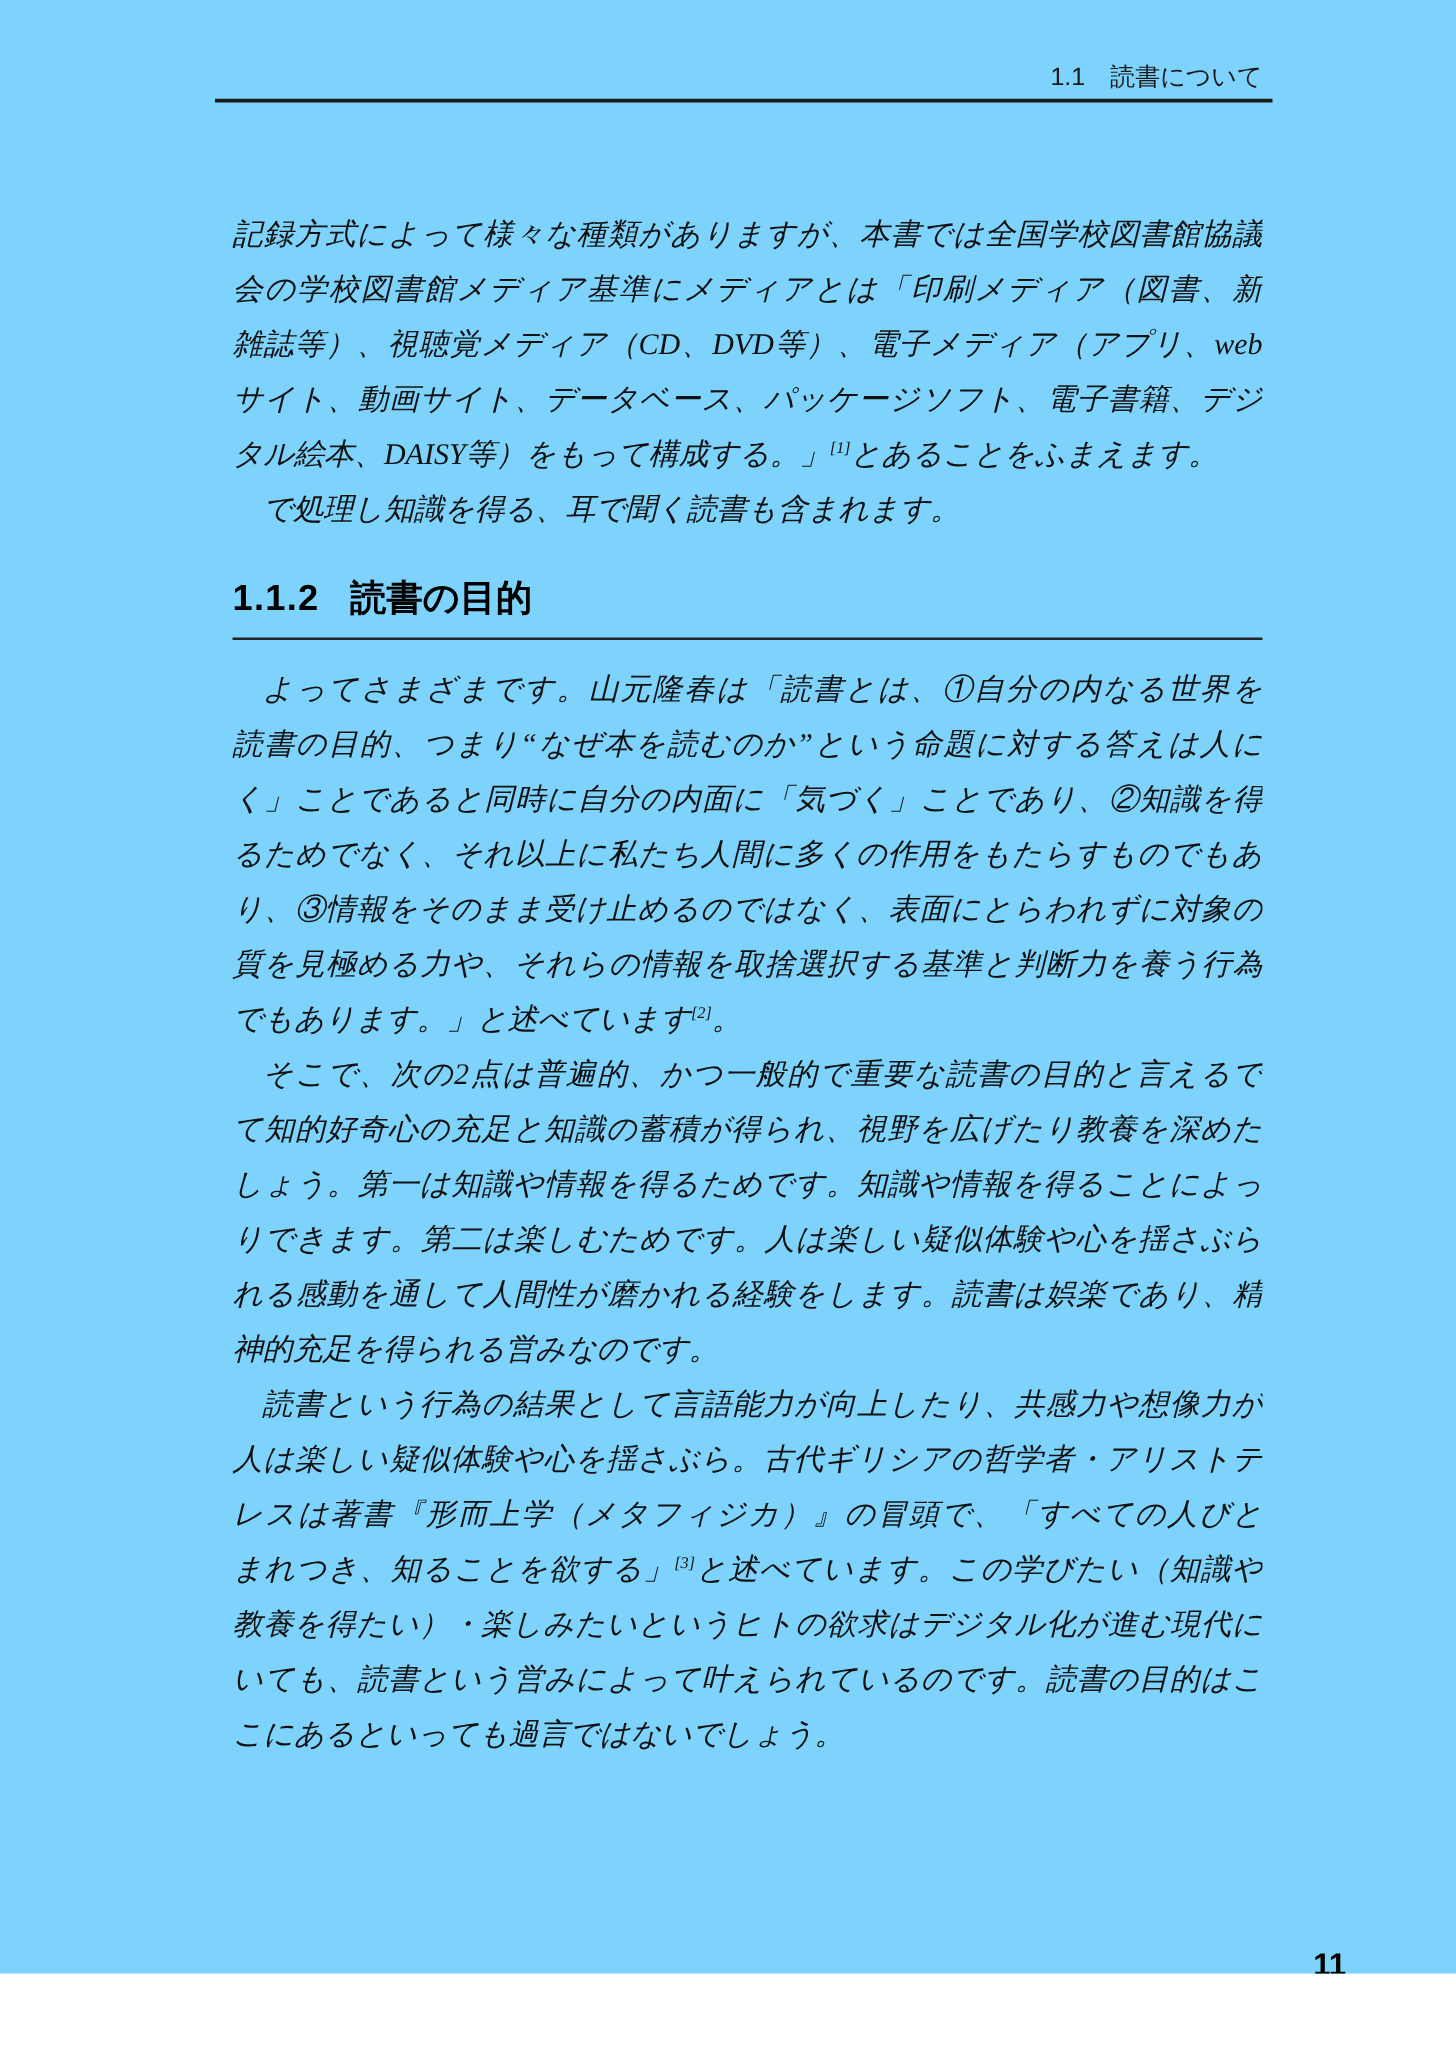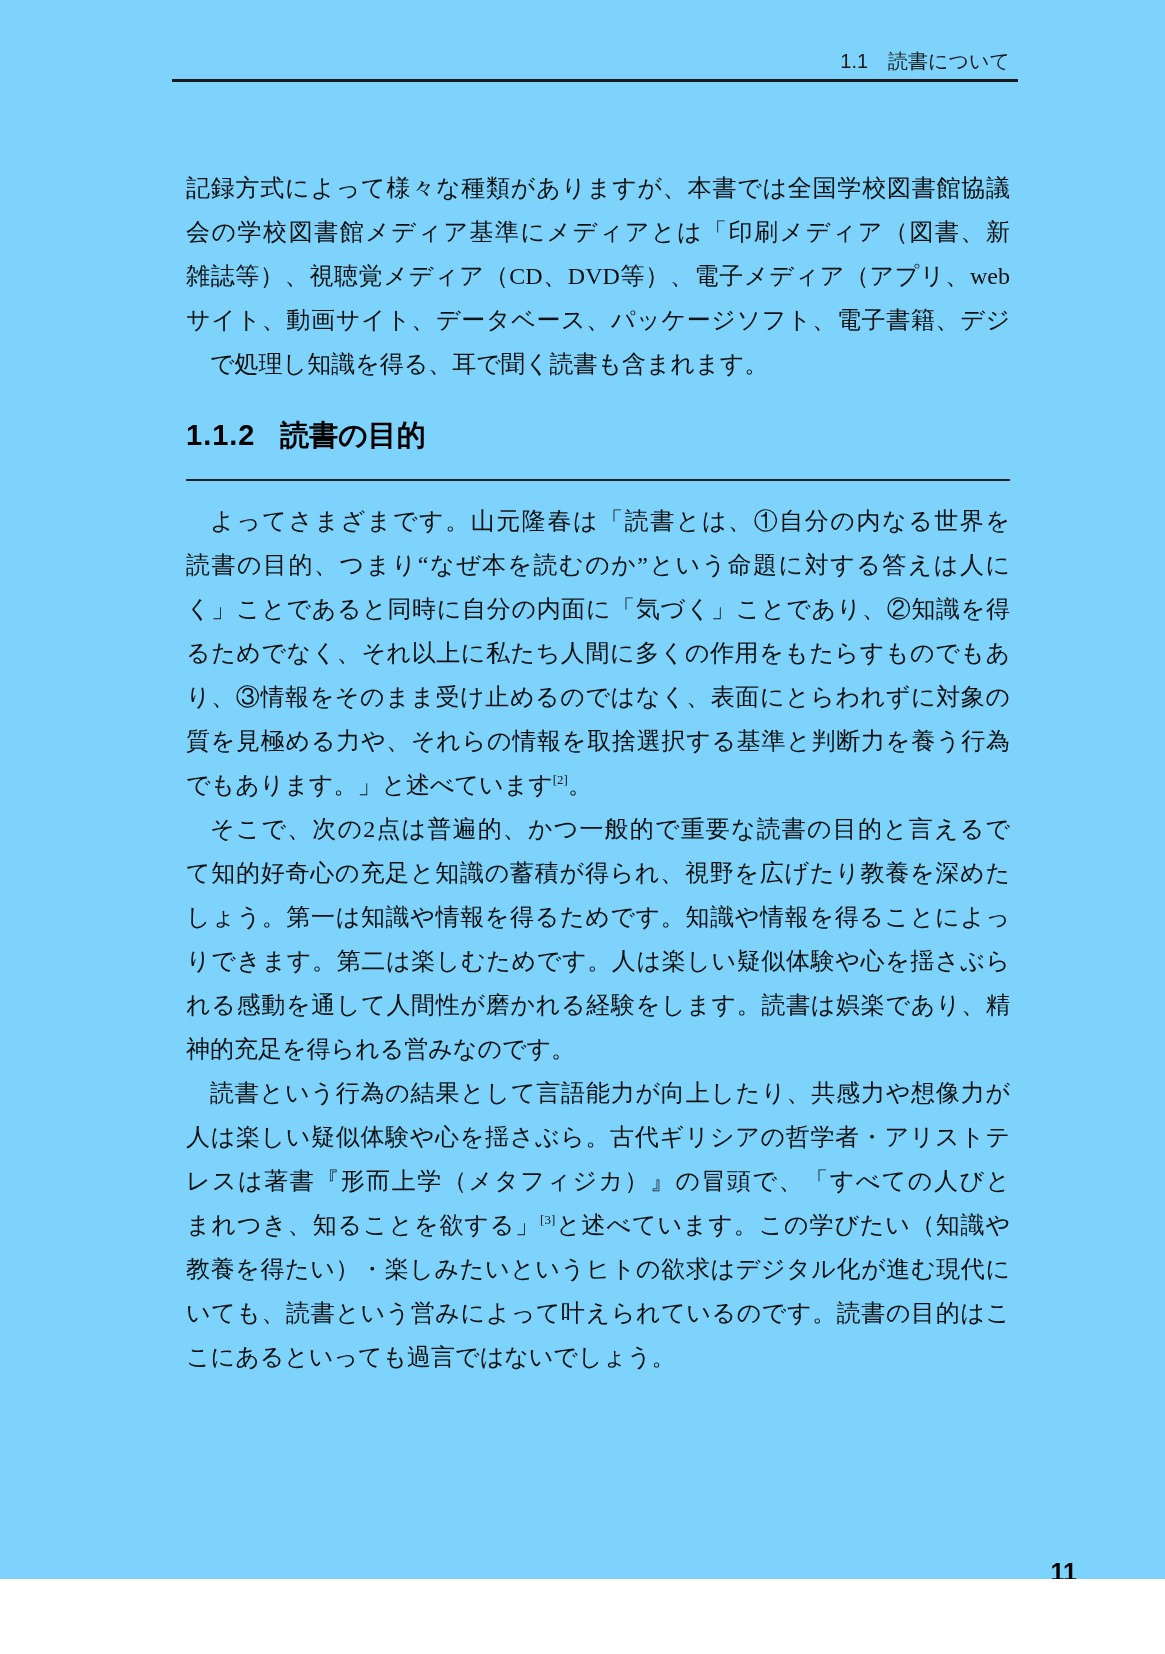--- a/index.html
+++ b/index.html
@@ -42,36 +42,37 @@
     font-size: 24px;
     color: #111111;
   }
   .para { margin: 0; }
   .line {
     height: 44px;
     line-height: 44px;
     text-align: justify;
     text-align-last: justify;
     overflow: hidden;
+    font-style: italic;
   }
   .line.last {
     text-align-last: auto;
   }
   .para.indent .line:first-child {
     text-indent: 1em;
   }
   sup.ref {
     font-size: 13px;
     line-height: 0;
     vertical-align: super;
     letter-spacing: 0;
   }
   .section-heading {
     margin: 30px 0 18px 0;
-    padding: 0 0 25px 0;
+    padding: 0 0 12px 0;
     border-bottom: 2.5px solid #222222;
     font-family: "Liberation Sans", "DejaVu Sans", sans-serif;
     font-size: 29px;
     font-weight: bold;
     line-height: 38px;
     color: #000000;
   }
   .section-heading .sec-num {
     margin-right: 0.85em;
     letter-spacing: 1px;
@@ -96,20 +97,21 @@
   <div class="header-rule"></div>
 
   <div class="content">
 
     <div class="pgroup">
         <div class="para">
           <div class="line">記録方式によって様々な種類がありますが、本書では全国学校図書館協議</div>
           <div class="line">会の学校図書館メディア基準にメディアとは「印刷メディア（図書、新聞、</div>
           <div class="line">雑誌等）、視聴覚メディア（CD、DVD等）、電子メディア（アプリ、web</div>
           <div class="line">サイト、動画サイト、データベース、パッケージソフト、電子書籍、デジ</div>
+          <div class="line last">タル絵本、DAISY等）をもって構成する。」<sup class="ref">[1]</sup>とあることをふまえます。</div>
         </div>
         <div class="para indent">
           <div class="line last">で処理し知識を得る、耳で聞く読書も含まれます。</div>
         </div>
       </div>
 
     <h2 class="section-heading">
       <span class="sec-num">1.1.2</span><span class="sec-title">読書の目的</span>
     </h2>
 

